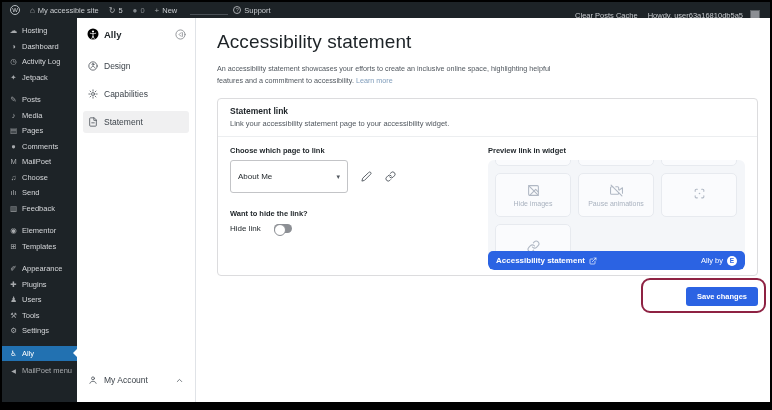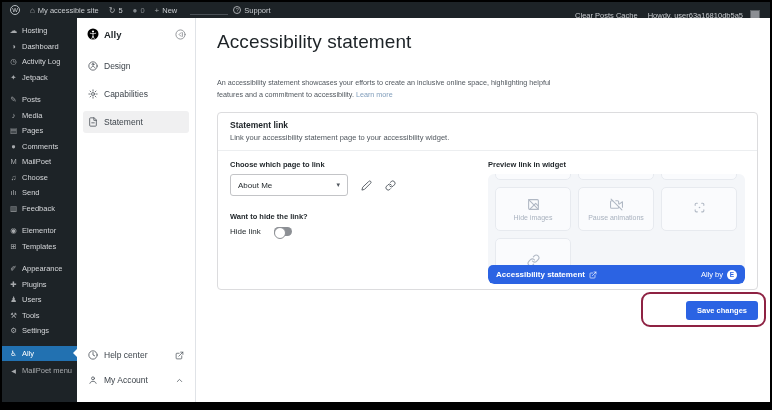--- a/index.html
+++ b/index.html
@@ -41,33 +41,33 @@
   .ap-collapse { margin-left: auto; color: #8c8f94; }
   .ap-item { display: flex; align-items: center; gap: 6px; margin: 3px 6px; padding: 6px 5px; border-radius: 3px; }
   .ap-item.active { background: #f0f0f1; }
   .ap-item svg { color: #50575e; flex: none; }
   .ap-bottom { margin-top: auto; padding-bottom: 8px; }
   .ap-trail { margin-left: auto; color: #787c82; }
 
   
   .main { position: absolute; top: 16px; left: 194px; right: 0; bottom: 0; background: #fff; padding: 13px 13px 0 21px; overflow: hidden; }
   .page-title { font-size: 19px; font-weight: 400; color: #1d2327; letter-spacing: 0.1px; }
-  .desc { font-size: 7.2px; color: #50575e; line-height: 1.6; max-width: 340px; margin-top: 24px; }
+  .desc { font-size: 7.2px; color: #50575e; line-height: 1.6; max-width: 340px; margin-top: 10px; }
   .learn { color: #7f9cba; text-decoration: none; }
 
   .card { margin-top: 12px; width: 541px; border: 1px solid #dcdcde; border-radius: 4px; background: #fff; }
   .card-head { padding: 7px 12px 8px; }
   .card-title { font-size: 8.5px; font-weight: bold; color: #1d2327; }
   .card-sub { font-size: 7.5px; color: #50575e; margin-top: 3px; }
   .card-divider { border-top: 1px solid #eceef0; }
   .card-body { display: flex; padding: 6px 12px 5px; }
   .col-left { width: 258px; }
   .field-label { font-size: 7.5px; font-weight: bold; color: #1d2327; margin: 3px 0 5px; }
   .page-row { display: flex; align-items: center; gap: 13px; }
-  .select { width: 118px; height: 22px; border: 1px solid #c3c4c7; border-radius: 3px; background: #fff; display: flex; align-items: center; justify-content: space-between; padding: 0 7px; font-size: 8px; color: #1d2327; cursor: default; }
+  .select { width: 118px; height: 33px; border: 1px solid #c3c4c7; border-radius: 3px; background: #fff; display: flex; align-items: center; justify-content: space-between; padding: 0 7px; font-size: 8px; color: #1d2327; cursor: default; }
   .caret { font-size: 7px; color: #50575e; }
   .mini-icon { color: #50575e; }
   .q2 { margin-top: 16px; }
   .hide-row { display: flex; align-items: center; gap: 13px; margin-top: 6px; font-size: 8px; color: #1d2327; }
   .toggle { width: 18px; height: 9px; border-radius: 5px; background: #8c8f94; position: relative; }
   .toggle::before { content: ""; position: absolute; left: 0; top: -0.5px; width: 10px; height: 10px; border-radius: 50%; background: #fff; border: 1px solid #8c8f94; }
 
   .col-right { flex: 1; }
   .preview-panel { margin-top: 5px; height: 110px; background: #f4f6f9; border-radius: 6px; position: relative; overflow: hidden; }
   .widget-grid { position: absolute; left: 7px; right: 7px; top: -38px; display: flex; flex-wrap: wrap; gap: 7px; }
@@ -249,32 +249,20 @@
     </div>
     <div class="ap-item active">
       <svg class="ic" width="10" height="10" viewBox="0 0 24 24">
           <path d="M14 2H6a2 2 0 0 0-2 2v16a2 2 0 0 0 2 2h12a2 2 0 0 0 2-2V8z"></path>
           <polyline points="14 2 14 8 20 8"></polyline>
           <line x1="9" y1="14" x2="15" y2="14"></line>
         </svg>
       <span>Statement</span>
     </div>
     <div class="ap-bottom">
-      <div class="ap-item">
-        <svg class="ic" width="10" height="10" viewBox="0 0 24 24">
-            <circle cx="12" cy="12" r="10"></circle>
-            <polyline points="12 6 12 12 16 14"></polyline>
-          </svg>
-        <span>Help center</span>
-        <svg class="ic ap-trail" width="9" height="9" viewBox="0 0 24 24">
-            <path d="M18 13v6a2 2 0 0 1-2 2H5a2 2 0 0 1-2-2V8a2 2 0 0 1 2-2h6"></path>
-            <polyline points="15 3 21 3 21 9"></polyline>
-            <line x1="10" y1="14" x2="21" y2="3"></line>
-          </svg>
-      </div>
       <div class="ap-item">
         <svg class="ic" width="10" height="10" viewBox="0 0 24 24">
             <circle cx="12" cy="8" r="3.5"></circle>
             <path d="M4.5 20c1.3-3.8 4.5-4.8 7.5-4.8s6.2 1 7.5 4.8"></path>
           </svg>
         <span>My Account</span>
         <svg class="ic ap-trail" width="9" height="9" viewBox="0 0 24 24">
             <polyline points="6 15 12 9 18 15"></polyline>
           </svg>
       </div>

